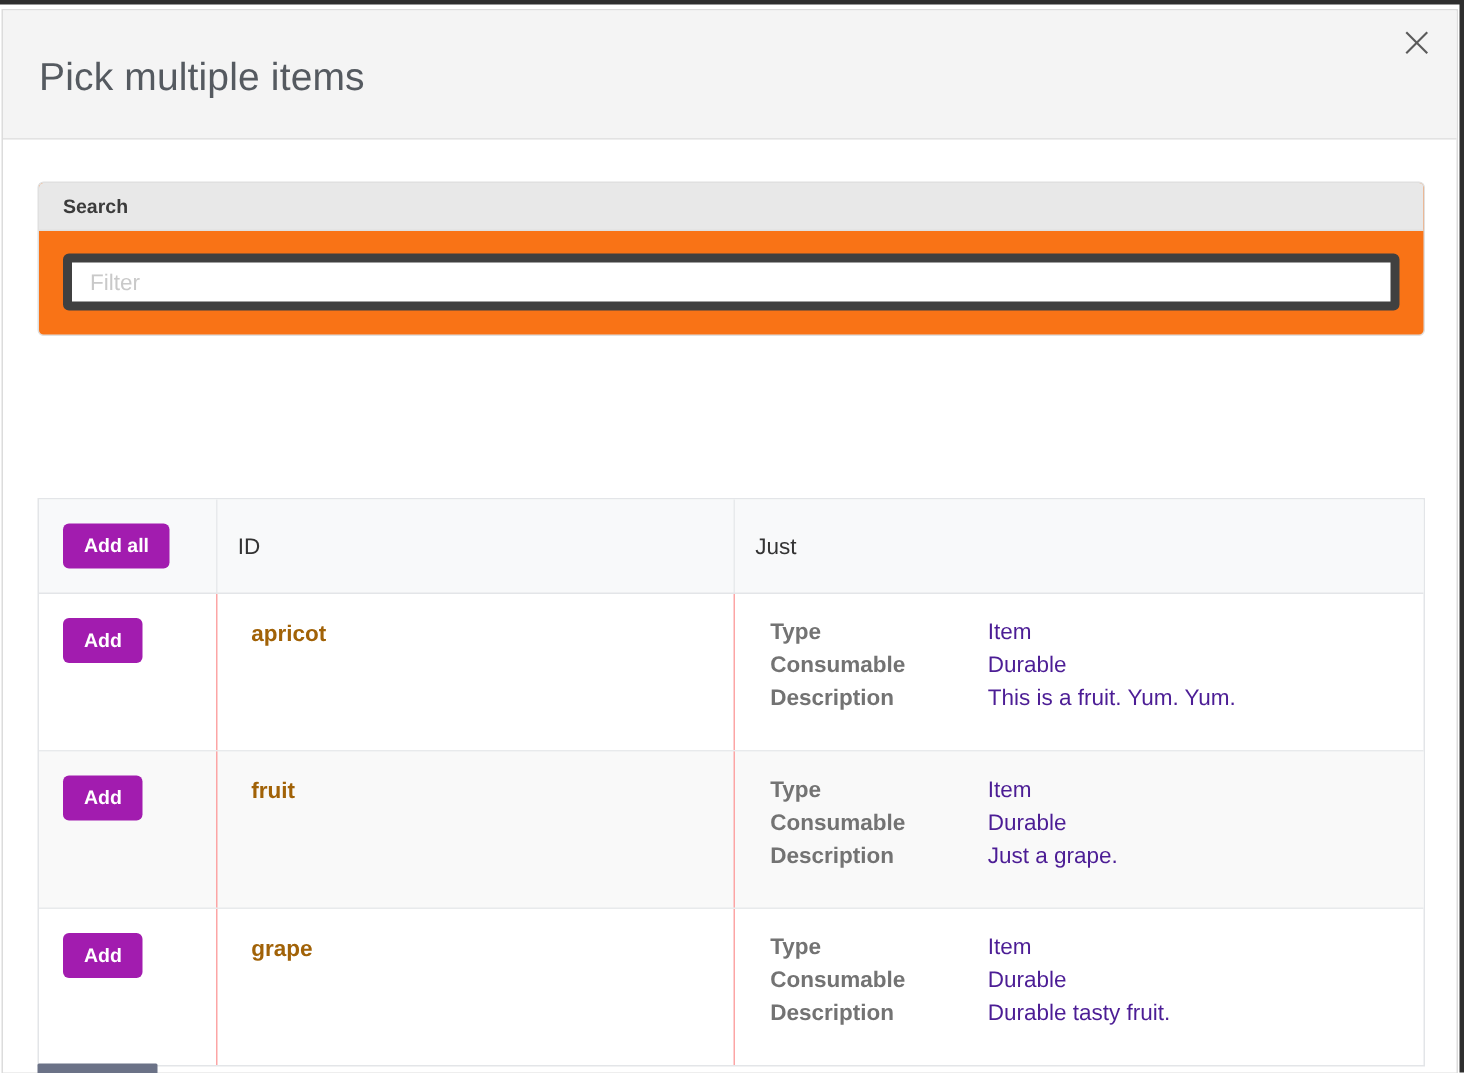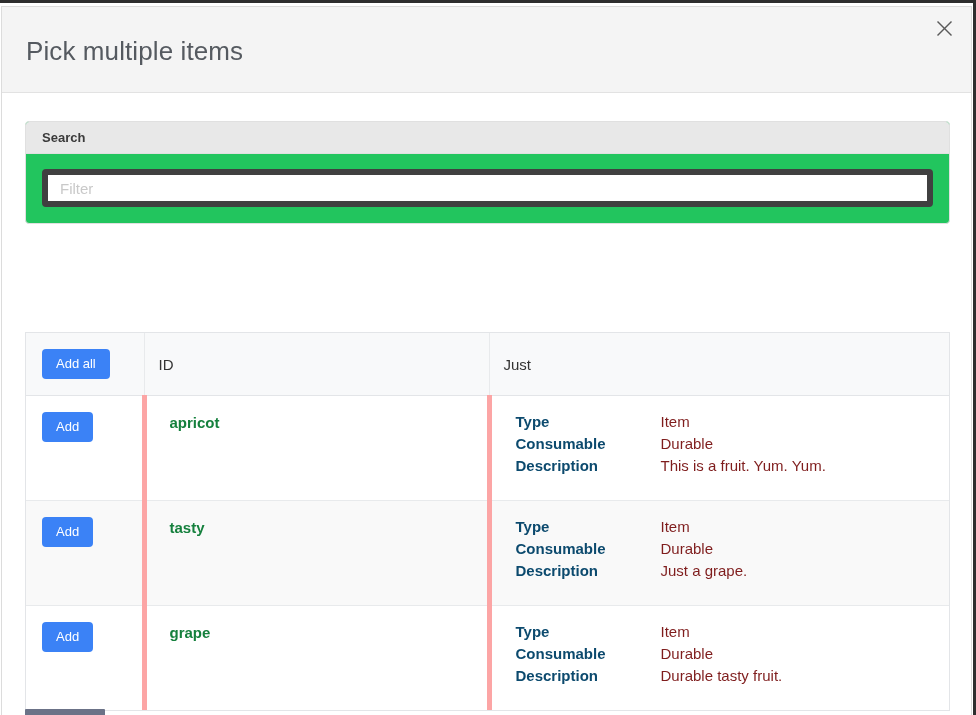--- a/index.html
+++ b/index.html
@@ -79,21 +79,21 @@
 
   
   .search-panel {
     position: absolute;
     left: 23px;
     top: 28px;
     width: 925px;
     box-sizing: border-box;
     border: 1px solid #e0e0e0;
     border-radius: 4px;
-    background: #22c55e;
+    background: #f97316;
     overflow: hidden;
   }
   .search-panel-head {
     height: 32px;
     background: #e8e8e8;
     border-bottom: 1px solid #e0e0e0;
     display: flex;
     align-items: center;
     padding-left: 16px;
     box-sizing: border-box;
@@ -152,75 +152,75 @@
     text-align: left;
     vertical-align: middle;
     font-weight: 400;
     font-size: 15px;
     color: #333333;
   }
   table.items-table thead th:last-child { border-right: none; }
 
   table.items-table tbody td {
     border-bottom: 1px solid #e8eaec;
-    border-right: 5px solid #fca5a5;
+    border-right: 1px solid #fca5a5;
     vertical-align: top;
     padding: 16px 0 16px 14px;
     height: 72px;
   }
   table.items-table tbody td:last-child { border-right: none; }
   table.items-table tbody tr:last-child td { border-bottom: none; }
   table.items-table tbody tr.striped td { background: #f9f9f9; }
 
   .btn-add {
     display: inline-block;
-    background: #3b82f6;
+    background: #a21caf;
     color: #ffffff;
     border: none;
     border-radius: 4px;
     font-family: "Liberation Sans", sans-serif;
     font-size: 13px;
-    font-weight: 400;
+    font-weight: 700;
     padding: 0 14px;
     height: 30px;
     line-height: 30px;
     cursor: pointer;
     white-space: nowrap;
   }
   th .btn-add { margin-left: 2px; }
   td .btn-add { margin-left: 2px; }
 
   .item-id {
     display: inline-block;
     margin-top: 2px;
     margin-left: 9px;
     font-size: 15px;
     font-weight: 700;
-    color: #15803d;
+    color: #a16207;
     text-decoration: none;
     cursor: pointer;
   }
 
   .info-grid {
     display: grid;
     grid-template-columns: 145px auto;
     row-gap: 0px;
     margin-left: 10px;
     margin-top: -1px;
   }
   .info-label {
     font-size: 15px;
     font-weight: 700;
-    color: #0c4a6e;
+    color: #737373;
     line-height: 22px;
   }
   .info-value {
     font-size: 15px;
     font-weight: 400;
-    color: #7f1d1d;
+    color: #4c1d95;
     line-height: 22px;
   }
   th.info-head { padding-left: 14px; }
 
   
   .dialog-footer {
     position: absolute;
     left: 23px;
     top: 616px;
     width: 925px;
@@ -303,21 +303,21 @@
                   <div class="info-value">This is a fruit. Yum. Yum.</div>
                 </div>
               </td>
             </tr>
 
             <tr class="striped">
               <td>
                 <button class="btn-add">Add</button>
               </td>
               <td>
-                <a class="item-id">tasty</a>
+                <a class="item-id">fruit</a>
               </td>
               <td>
                 <div class="info-grid">
                   <div class="info-label">Type</div>
                   <div class="info-value">Item</div>
                   <div class="info-label">Consumable</div>
                   <div class="info-value">Durable</div>
                   <div class="info-label">Description</div>
                   <div class="info-value">Just a grape.</div>
                 </div>

